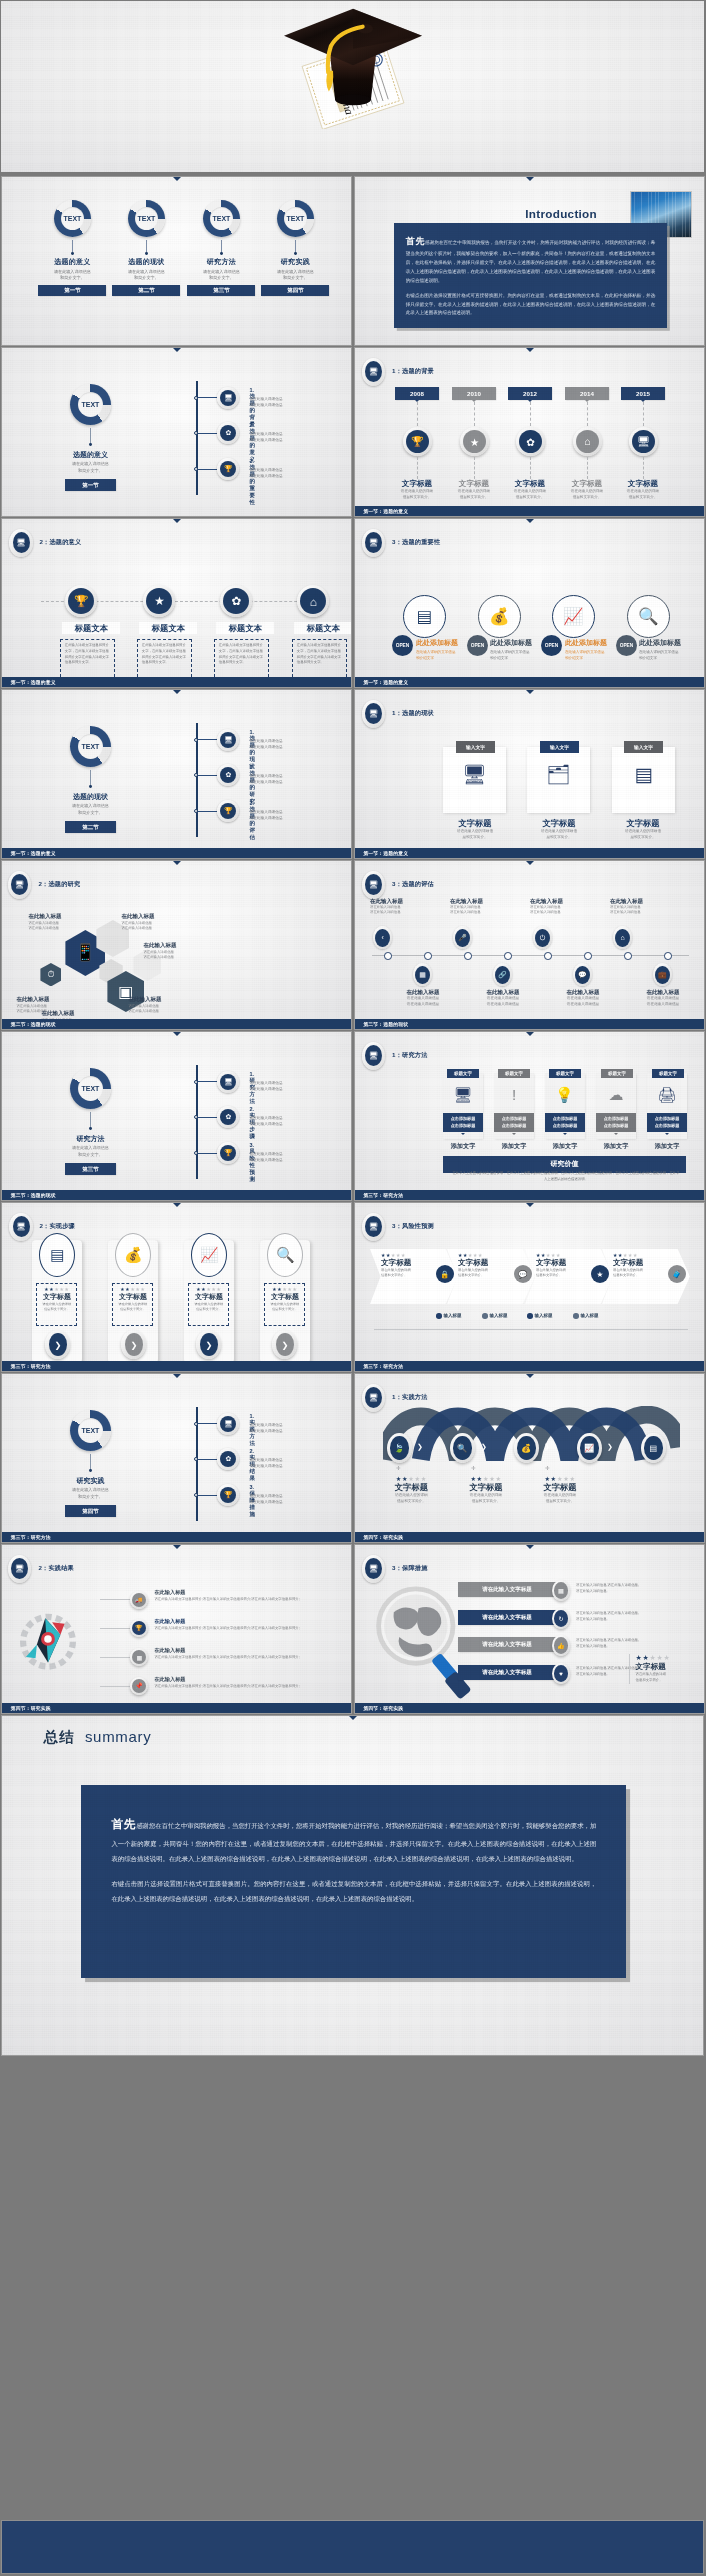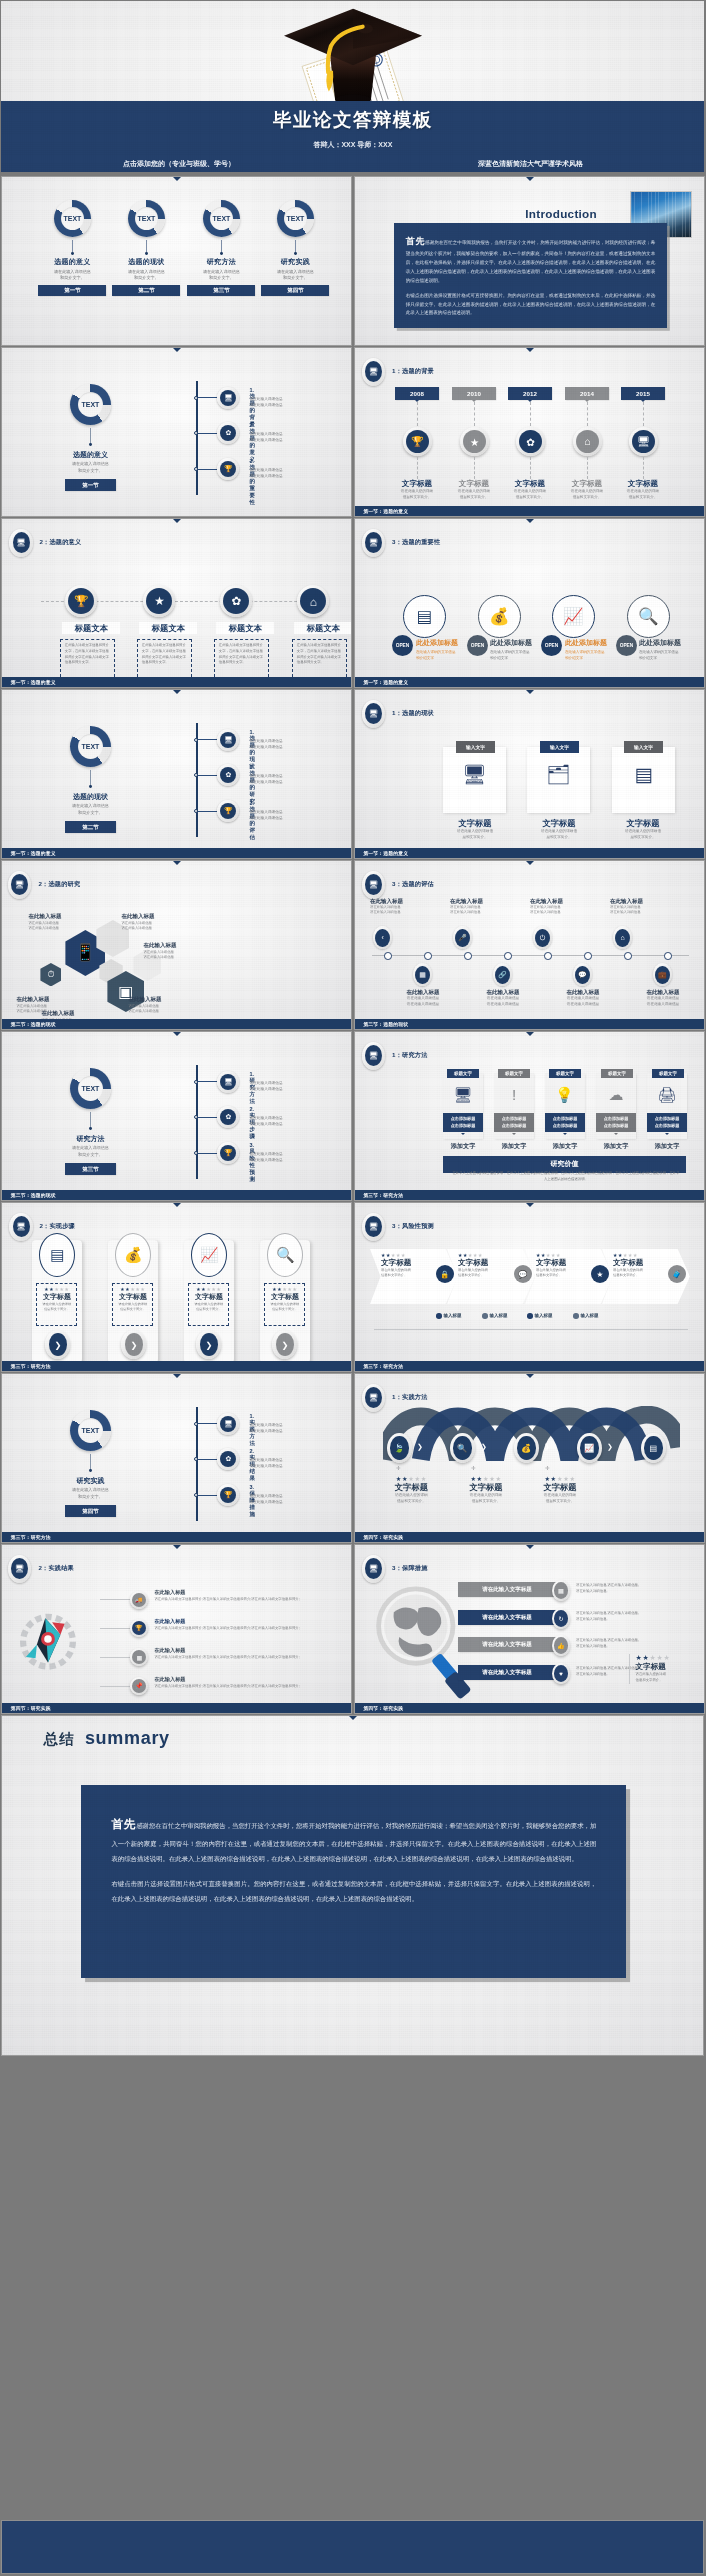--- a/index.html
+++ b/index.html
@@ -141,21 +141,21 @@
   .dash{position:absolute;width:0;border-left:0.7px dashed #b4b6b9;}
   .dashrow{position:absolute;height:0;border-top:0.7px dashed #b4b6b9;}
   .stars{font-size:5.5px;letter-spacing:0.7px;color:#1f3c64;}
   .stars .off{color:#c6c8cb;}
   .dbox{position:absolute;border:0.7px dashed #24406b;}
   .lbl-white{position:absolute;background:rgba(255,255,255,.85);font-size:7.6px;font-weight:bold;color:#1f3c64;padding:0.7px 2.8px;}
 
   
   #summary-slide .sumtitle{position:absolute;left:41px;top:12.4px;display:flex;align-items:baseline;gap:9.7px;}
   #summary-slide .sumtitle .zh{font-size:14.5px;font-weight:bold;color:#243a52;letter-spacing:1.4px;}
-  #summary-slide .sumtitle .en{font-size:18px;font-weight:bold;color:#1f3c64;letter-spacing:0.7px;}
+  #summary-slide .sumtitle .en{font-size:15px;font-weight:normal;color:#1f3c64;letter-spacing:0.7px;}
   #summary-slide .sumbox{position:absolute;left:79px;top:69px;width:545px;height:193px;
     background:#24406b;color:#e2e8f2;box-shadow:4.1px 4.1px 0 rgba(150,150,150,.7);padding:26px 30px;}
   #summary-slide .sumbox p{font-size:6.4px;line-height:2.25;text-align:justify;}
   #summary-slide .sumbox .lead{font-size:11.7px;font-weight:bold;color:#fff;letter-spacing:0.7px;}
 
   .bottombar{position:absolute;left:1.4px;top:2520px;width:703px;height:54px;background:#24406b;
     border:0.7px solid #8f8f8f;}
 </style>
 </head>
 <body>
@@ -201,28 +201,20 @@
       <path d="M116 68 L184 68 L176 140 Q150 150 124 140 Z" fill="url(#capB)"></path>
       <ellipse cx="150" cy="140" rx="26" ry="8" fill="#0d0808"></ellipse>
 
       <path d="M150 8 L250 47 L150 90 L50 47 Z" fill="url(#capT)"></path>
       <path d="M150 8 L250 47 L150 66 Z" fill="#1c110c" opacity=".55"></path>
       <ellipse cx="168" cy="37" rx="11" ry="7" fill="#241611"></ellipse>
 
       <path d="M164 34 Q130 40 118 62 Q112 80 114 100" stroke="#f5c223" stroke-width="6" fill="none" stroke-linecap="round"></path>
       <path d="M114 98 q-6 16 1 30 q8 -12 6 -30 z" fill="#f5c223"></path>
     </svg>
-  </div>
-  <div class="band">
-    <h1>毕业论文答辩模板</h1>
-    <div class="sub">答辩人：XXX  导师：XXX</div>
-    <div class="foots">
-      <span>点击添加您的（专业与班级、学号）</span>
-      <span>深蓝色清新简洁大气严谨学术风格</span>
-    </div>
   </div>
 </div>
 
 <div class="slide sL" id="toc-slide" style="top:176px;height:170px;">
   <div class="topnotch"></div>
   <div id="tocholder">
         <div class="toc-col" style="left:36px;top:23.4px;width:68px;">
       <div style="display:flex;justify-content:center;">
             <div class="ring" style="width:37px;height:37px;">
     <div class="hole" style="width:23px;height:23px;font-size:7px;">TEXT</div>

